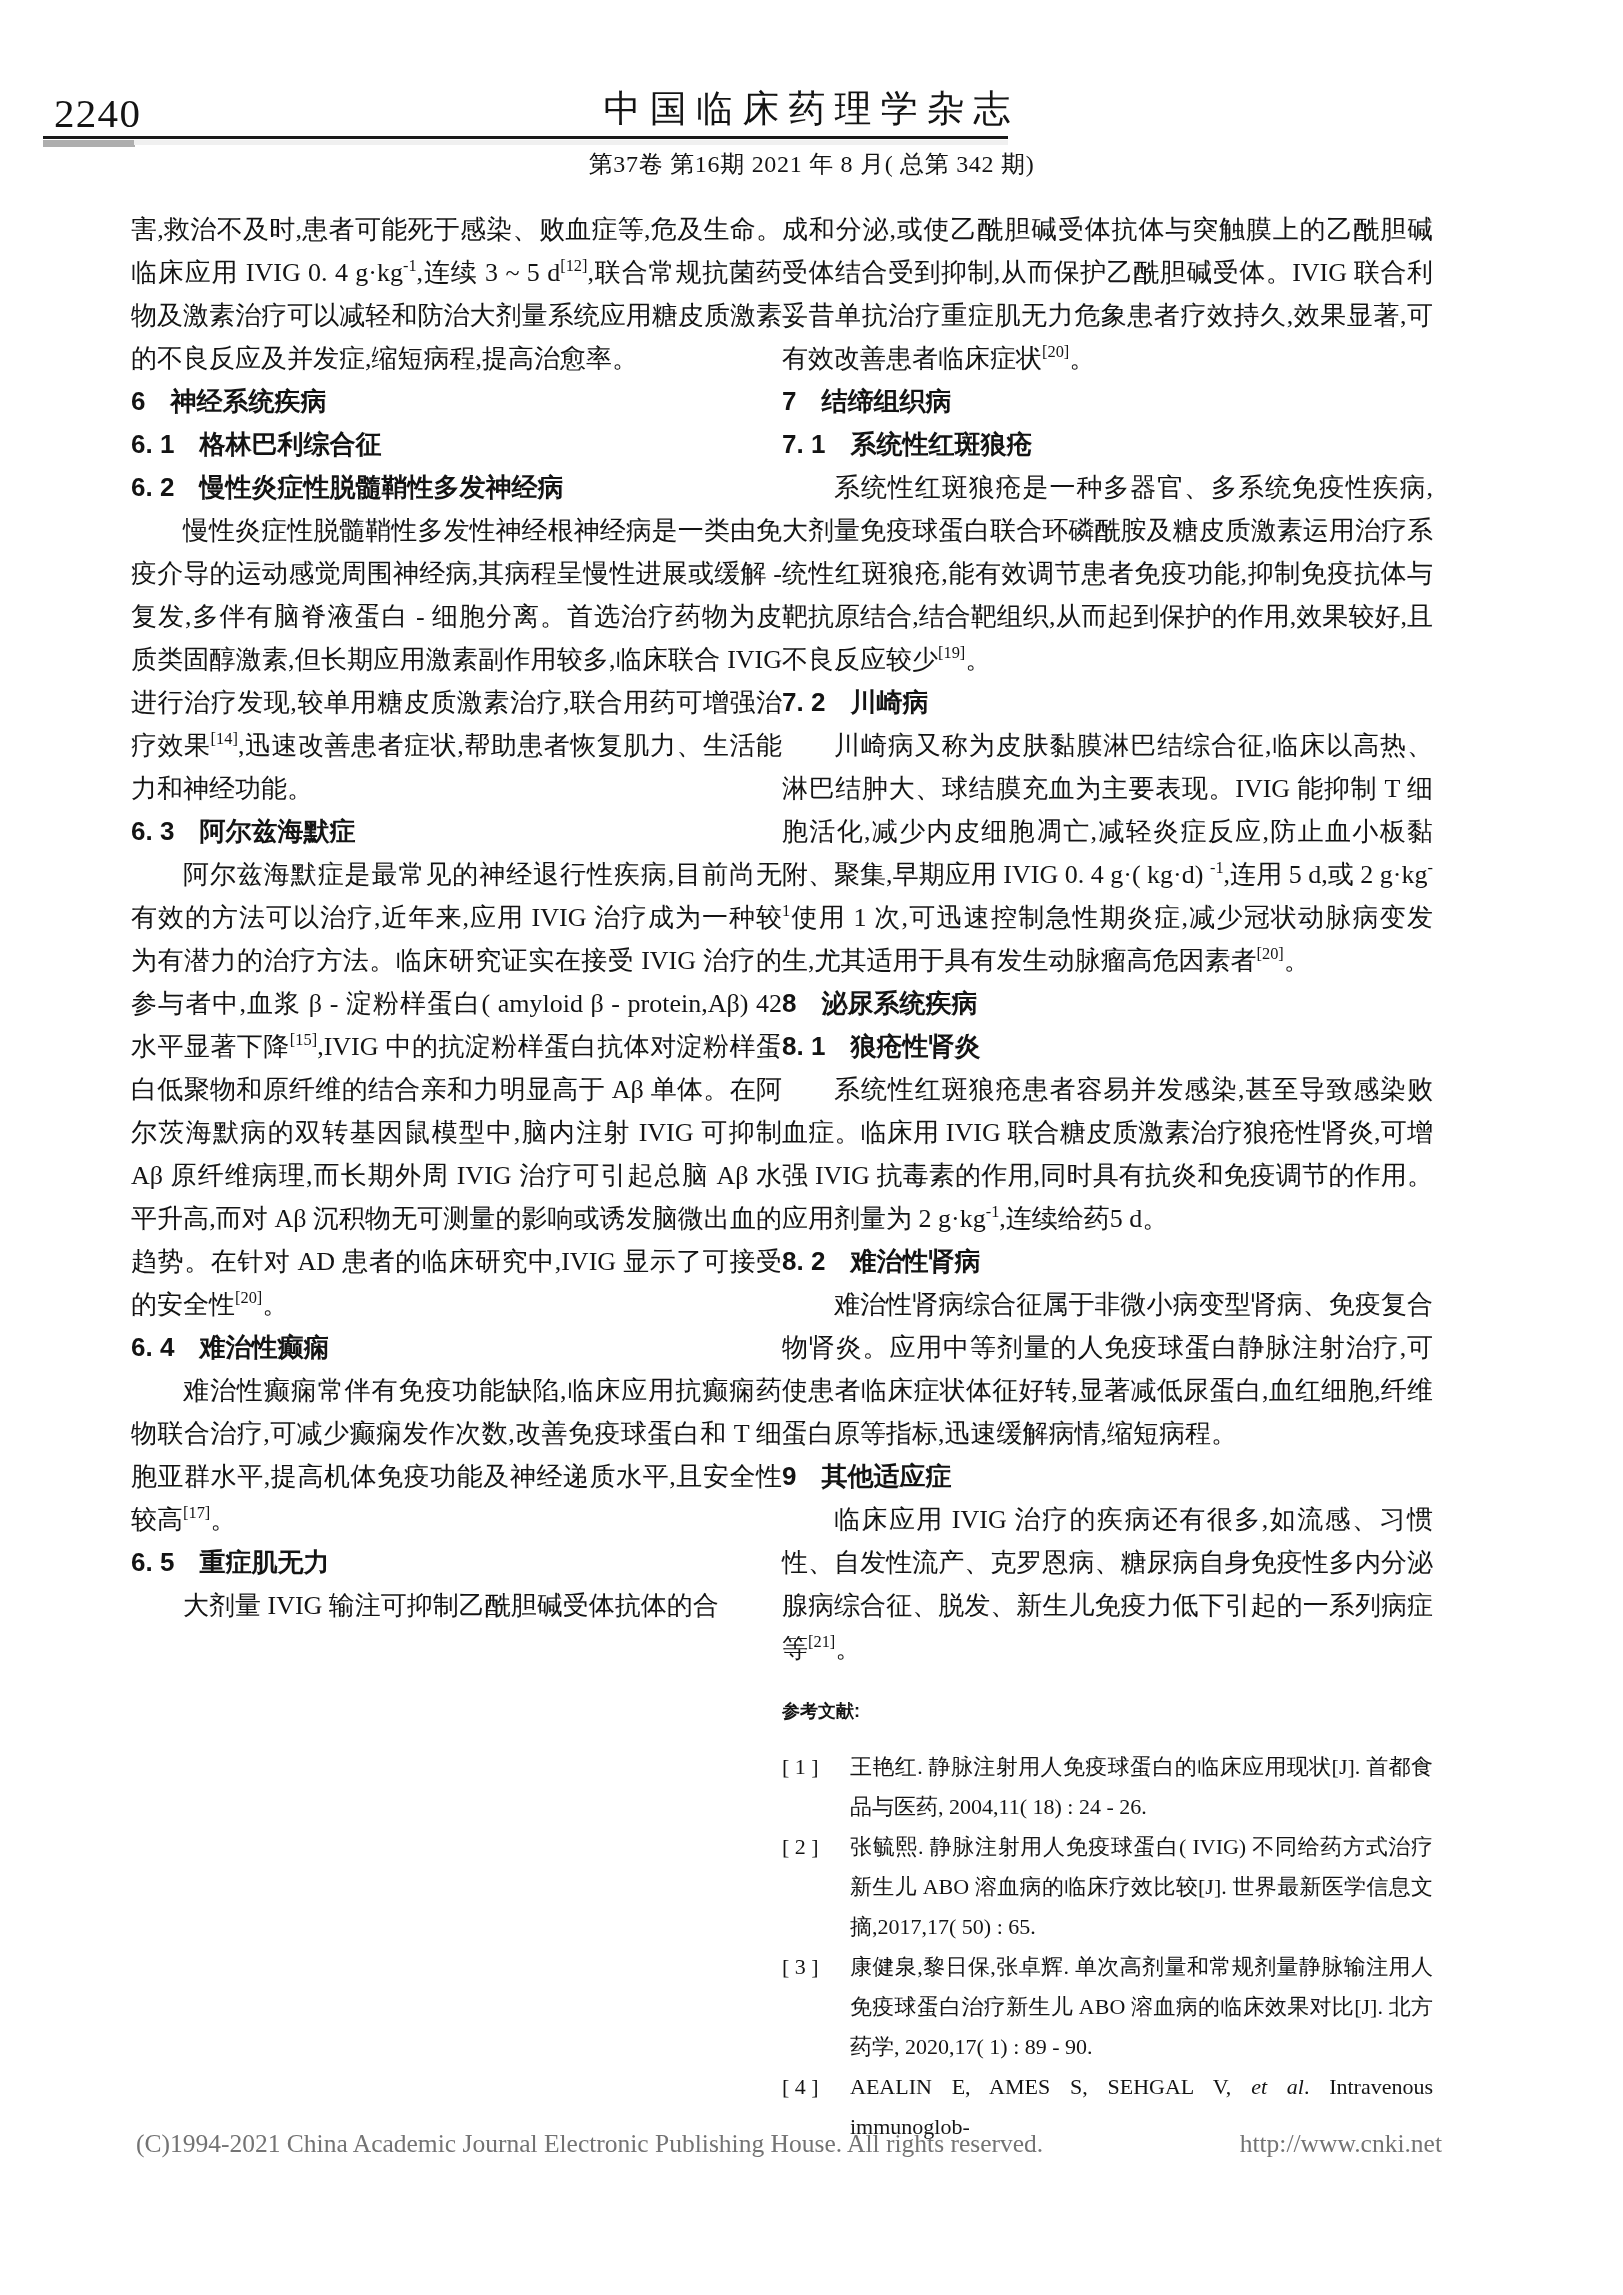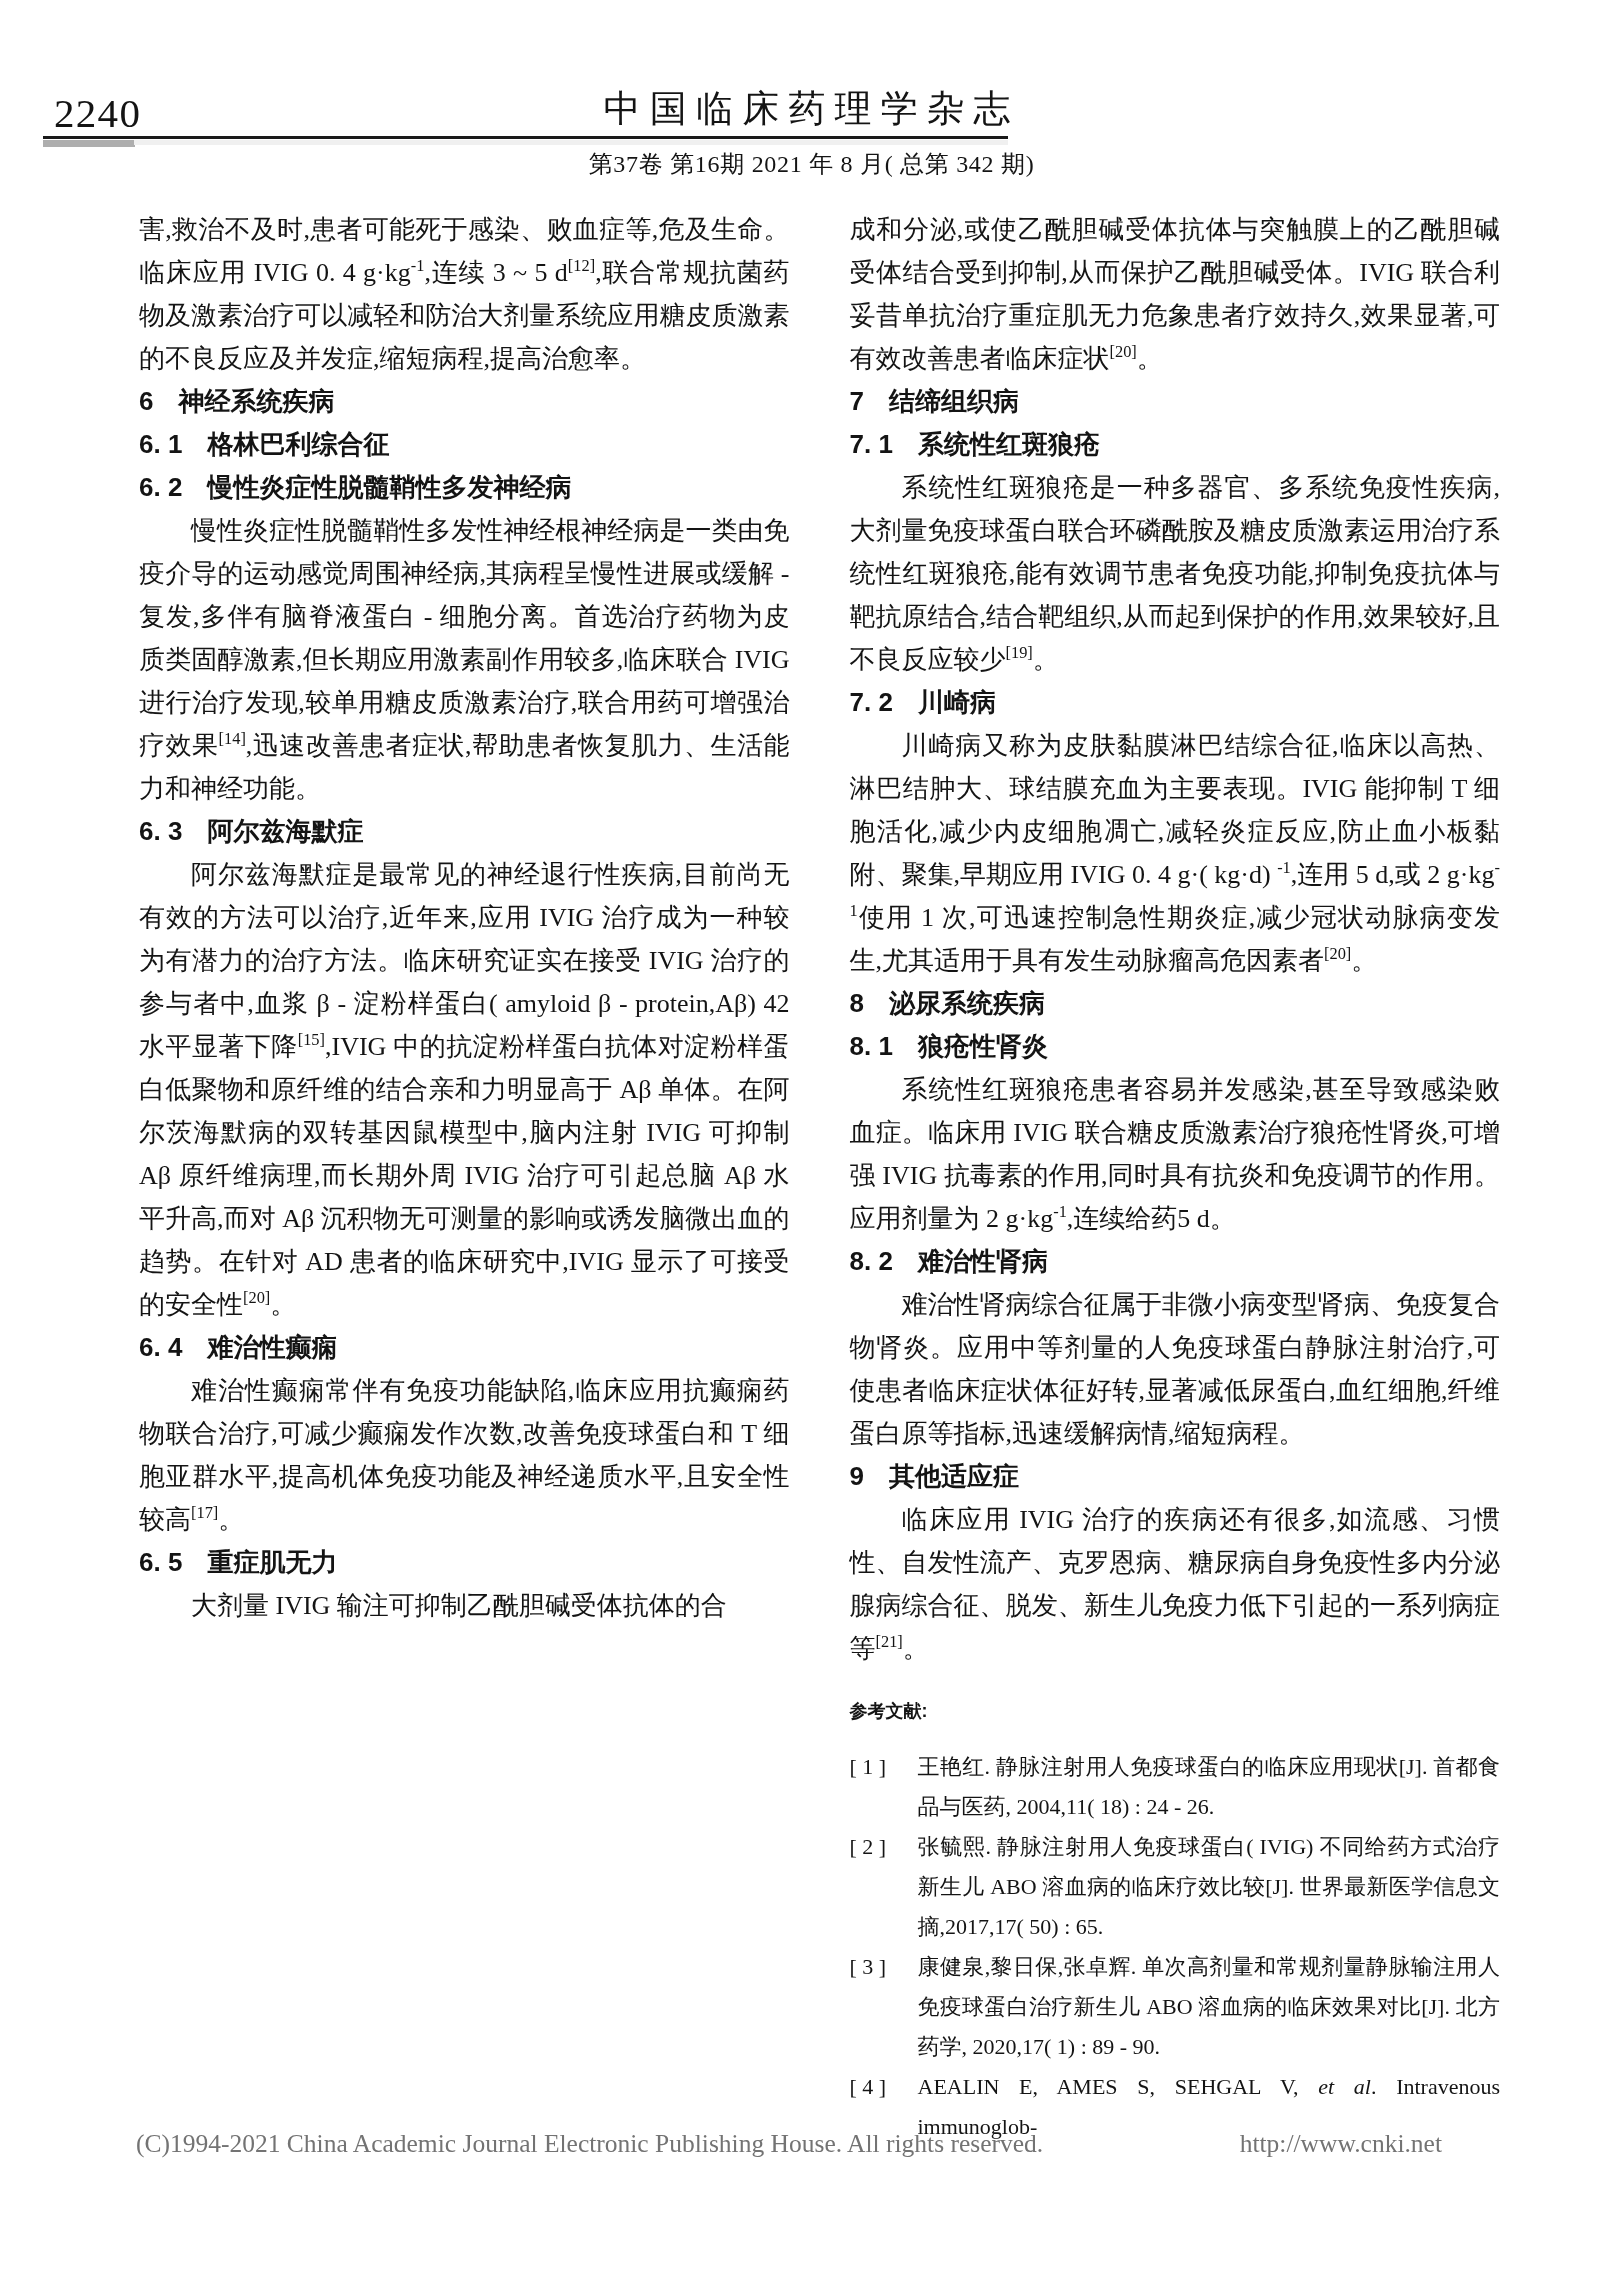--- a/index.html
+++ b/index.html
@@ -28,22 +28,22 @@
   .header-rule-faint {
     position:absolute; left:134px; top:140px; width:874px; height:5.2px;
     background:#f0f0f0;
   }
   .issue-line {
     position:absolute; left:0; right:0; top:148px;
     text-align:center; font-size:24px; letter-spacing:0.7px;
   }
   
   .columns {
-    position:absolute; left:139px; top:208px; width:1361px;
-    display:flex; gap:60px;
+    position:absolute; left:131px; top:208px; width:1361px;
+    display:flex; 
   }
   .col { width:651px; }
   .para {
     margin:0; font-size:26px; line-height:43px;
     text-align:justify; text-justify:inter-ideograph;
   }
   .para.indent { text-indent:52px; }
   sup.cite {
     font-size:16.4px; line-height:0; vertical-align:super;
   }

